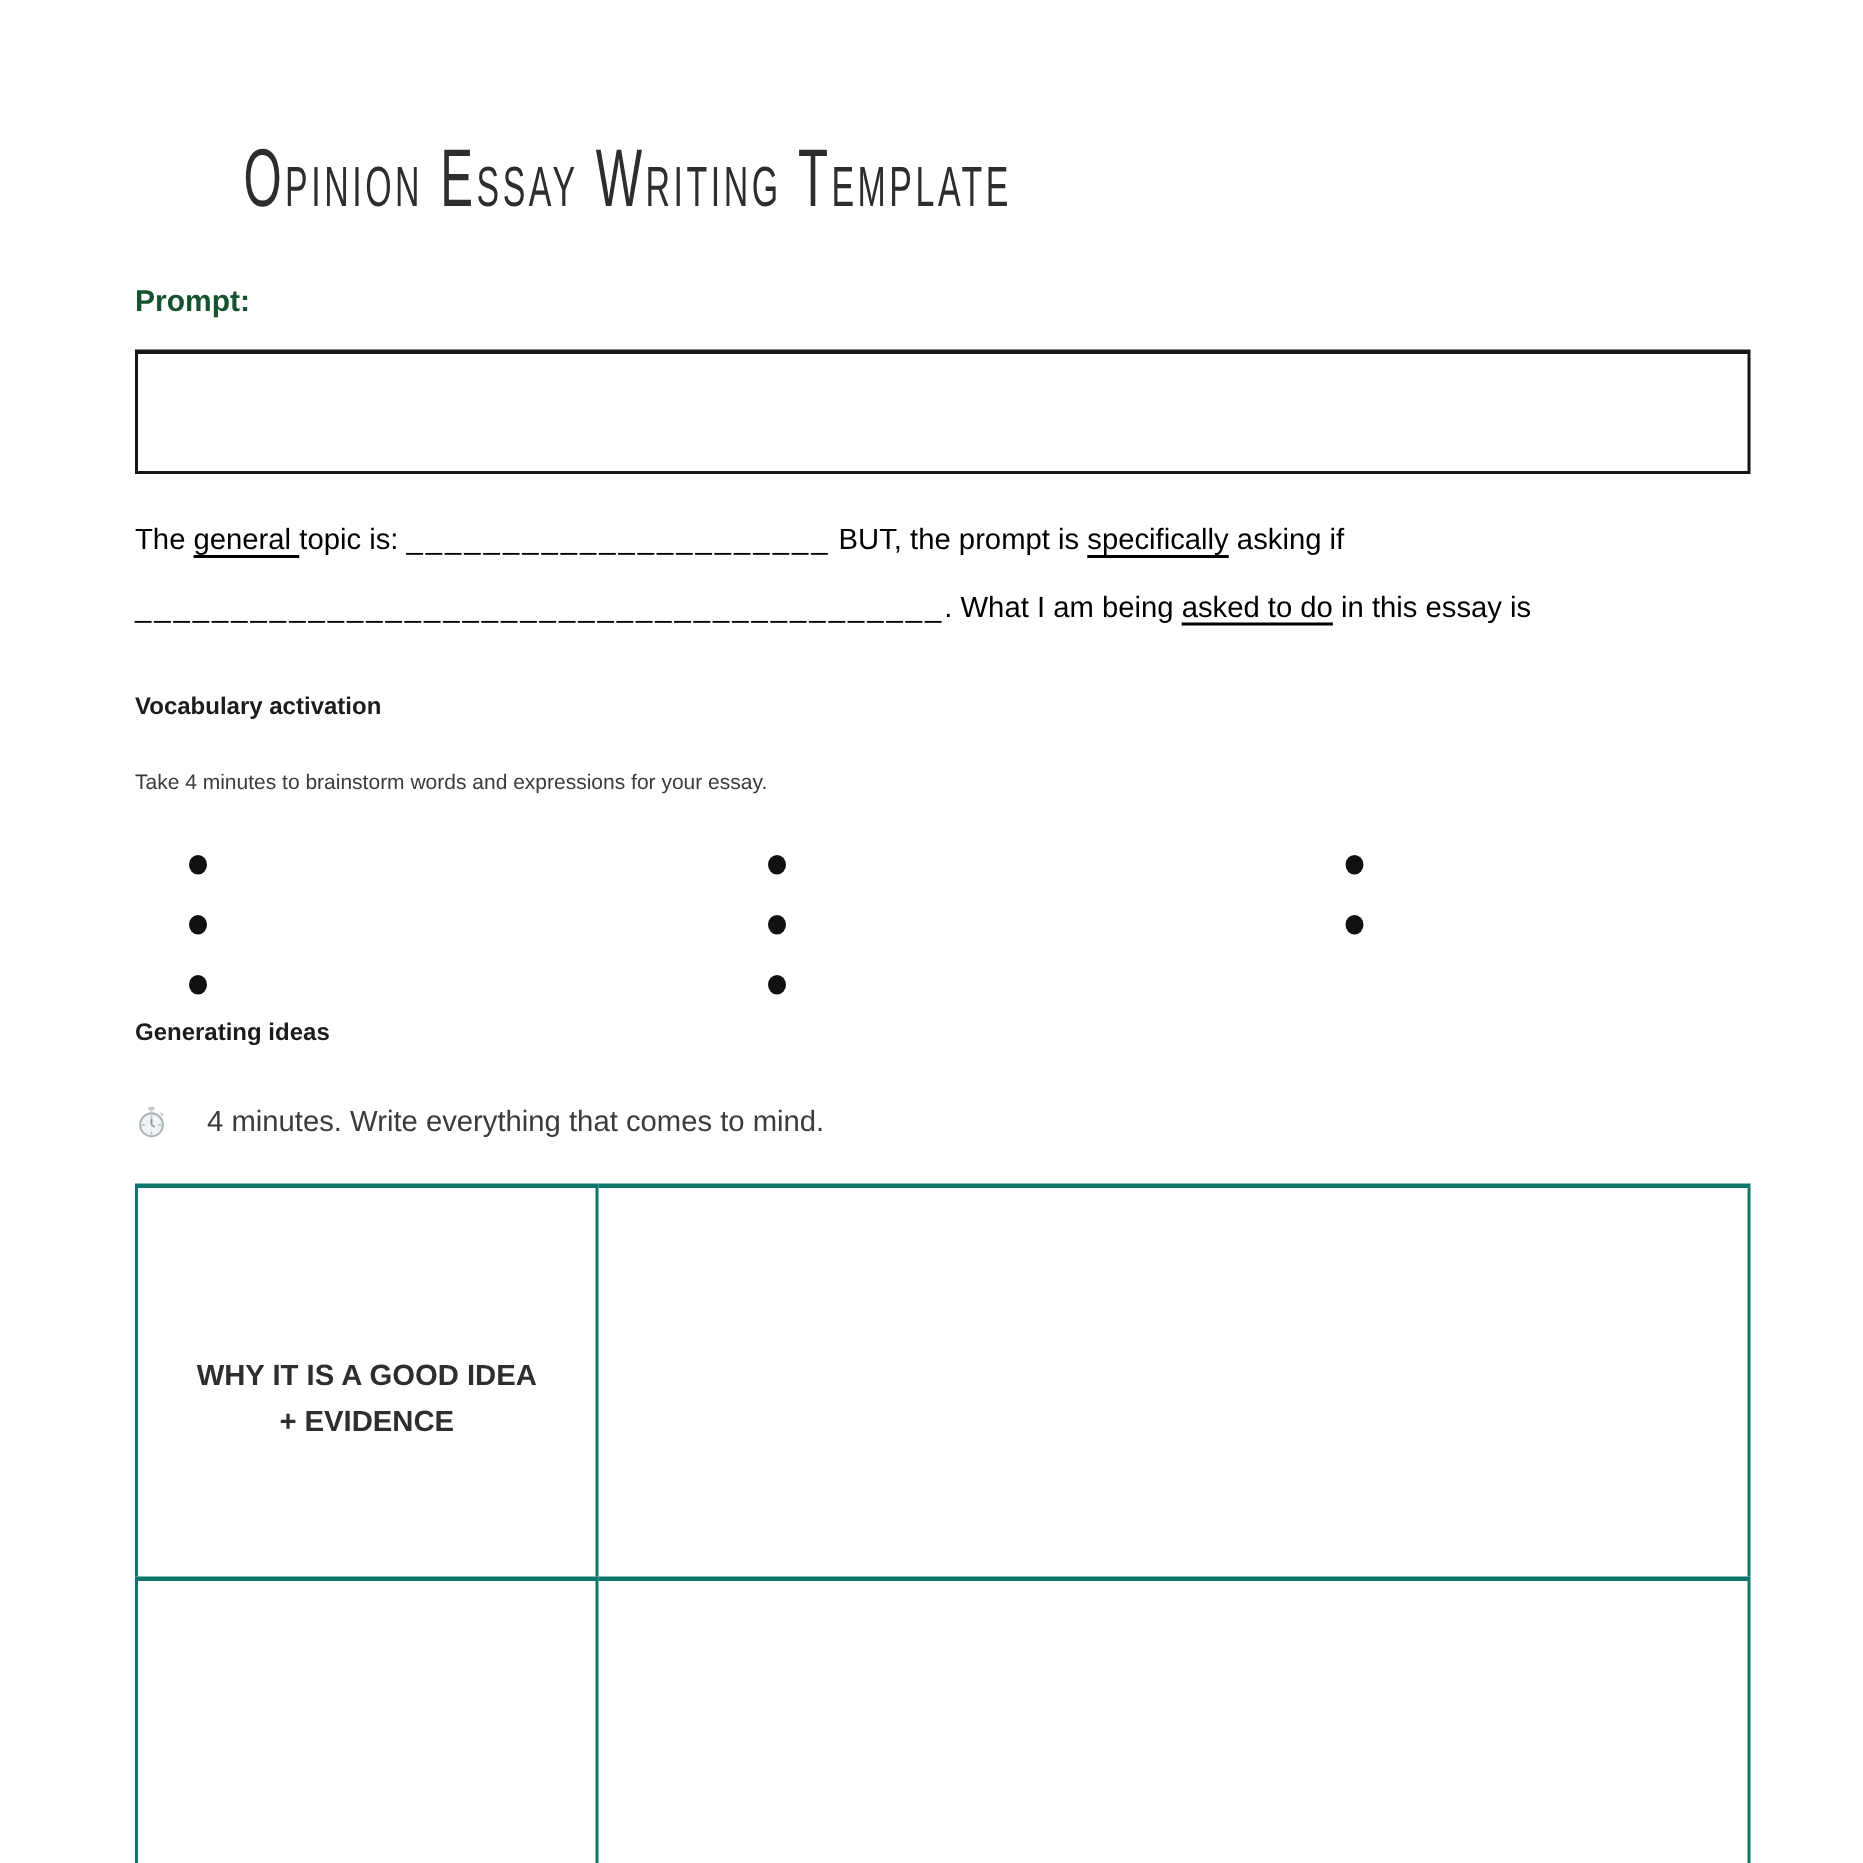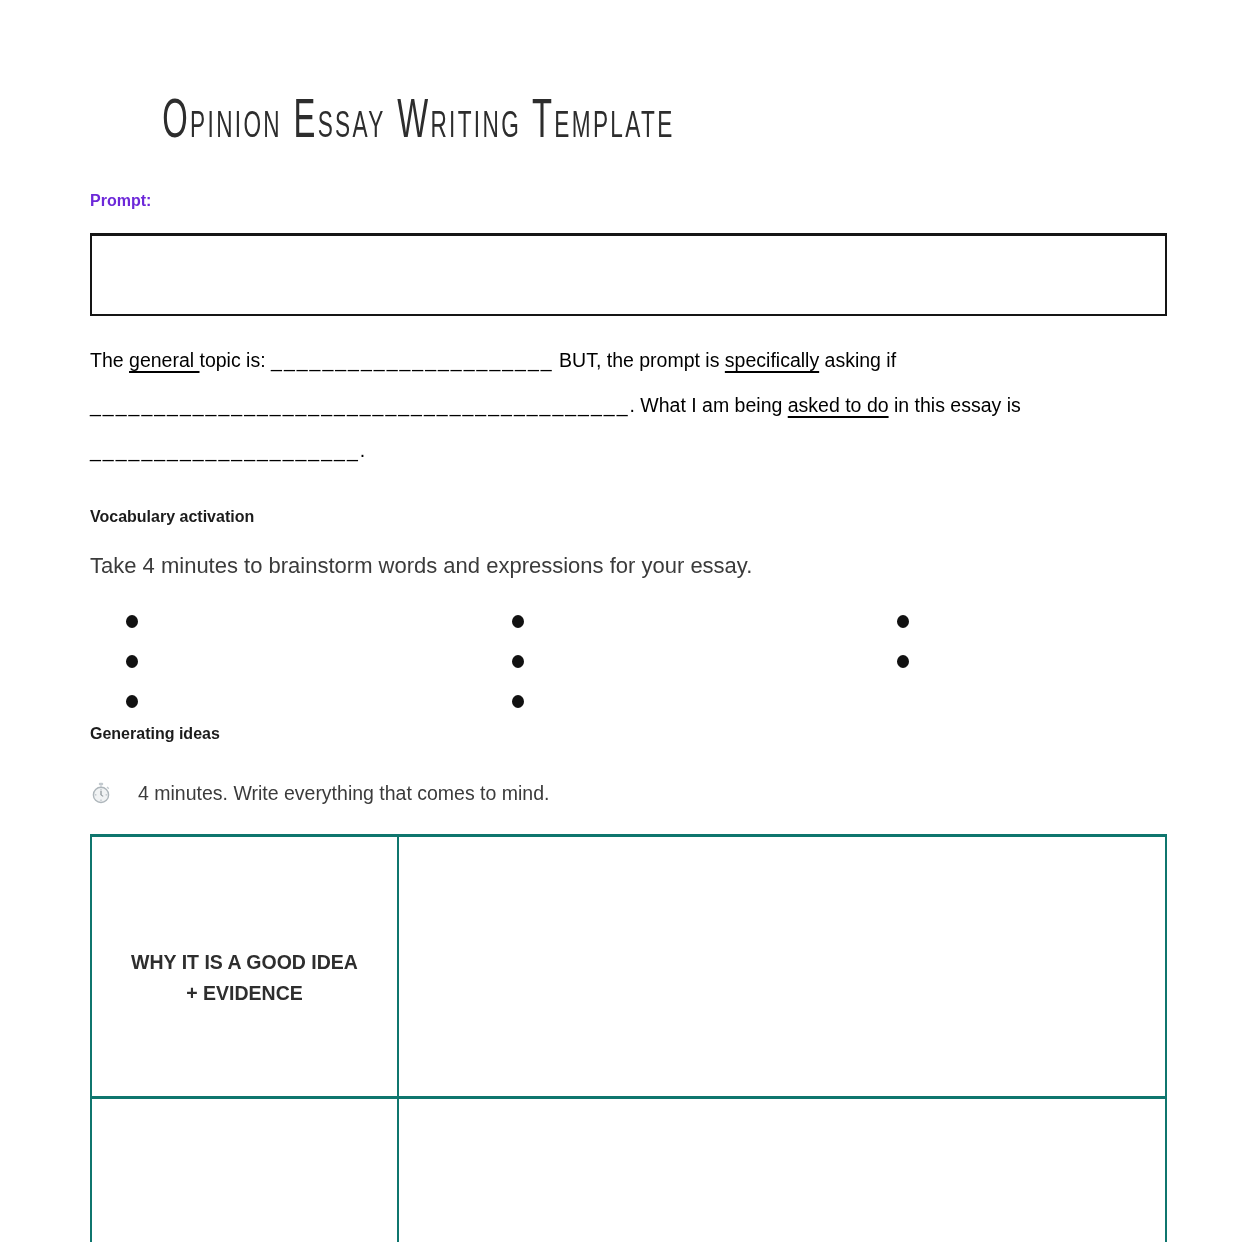--- a/index.html
+++ b/index.html
@@ -33,24 +33,24 @@
     letter-spacing: 3px;
     line-height: 62px;
     color: #2d2d2d;
     white-space: nowrap;
     transform: scale(0.78, 1.3);
     transform-origin: center center;
   }
   
   .prompt-label {
     margin-top: 38px;
-    font-size: 16px;
+    font-size: 20px;
     font-weight: bold;
     line-height: 26px;
-    color: #6d28d9;
+    color: #14532d;
   }
   .prompt-box {
     margin-top: 19px;
     height: 78px;
     border: 2px solid #151515;
     border-top-width: 3px;
     background: #ffffff;
   }
   
   .fill-paragraph {
@@ -73,21 +73,21 @@
   
   .section-heading {
     font-size: 16px;
     font-weight: bold;
     line-height: 26px;
     color: #1c1c1c;
   }
   .vocab-heading { margin-top: 31px; }
   .instruction {
     margin-top: 23px;
-    font-size: 22px;
+    font-size: 14px;
     line-height: 26px;
   }
   
   .bullets {
     position: relative;
     margin-top: 22px;
     height: 120px;
   }
   .bullet-col {
     position: absolute;
@@ -164,21 +164,20 @@
     <span class="title-inner">Opinion Essay Writing Template</span>
   </div>
 
   <div class="prompt-label">Prompt:</div>
 
   <div class="prompt-box"></div>
 
   <div class="fill-paragraph">
     <div class="fp-line"><span>The </span><span class="u">general </span><span>topic is: </span><span class="blank">______________________</span><span> BUT, the prompt is </span><span class="u">specifically</span><span> asking if</span></div>
     <div class="fp-line"><span class="blank">__________________________________________</span><span>. What I am being </span><span class="u">asked to do</span><span> in this essay is</span></div>
-    <div class="fp-line"><span class="blank">_____________________</span><span>.</span></div>
   </div>
 
   <div class="section-heading vocab-heading">Vocabulary activation</div>
 
   <div class="instruction">Take 4 minutes to brainstorm words and expressions for your essay.</div>
 
   <div class="bullets">
     <div class="bullet-col c1">
         <div class="bullet-dot"></div>
         <div class="bullet-dot"></div>

